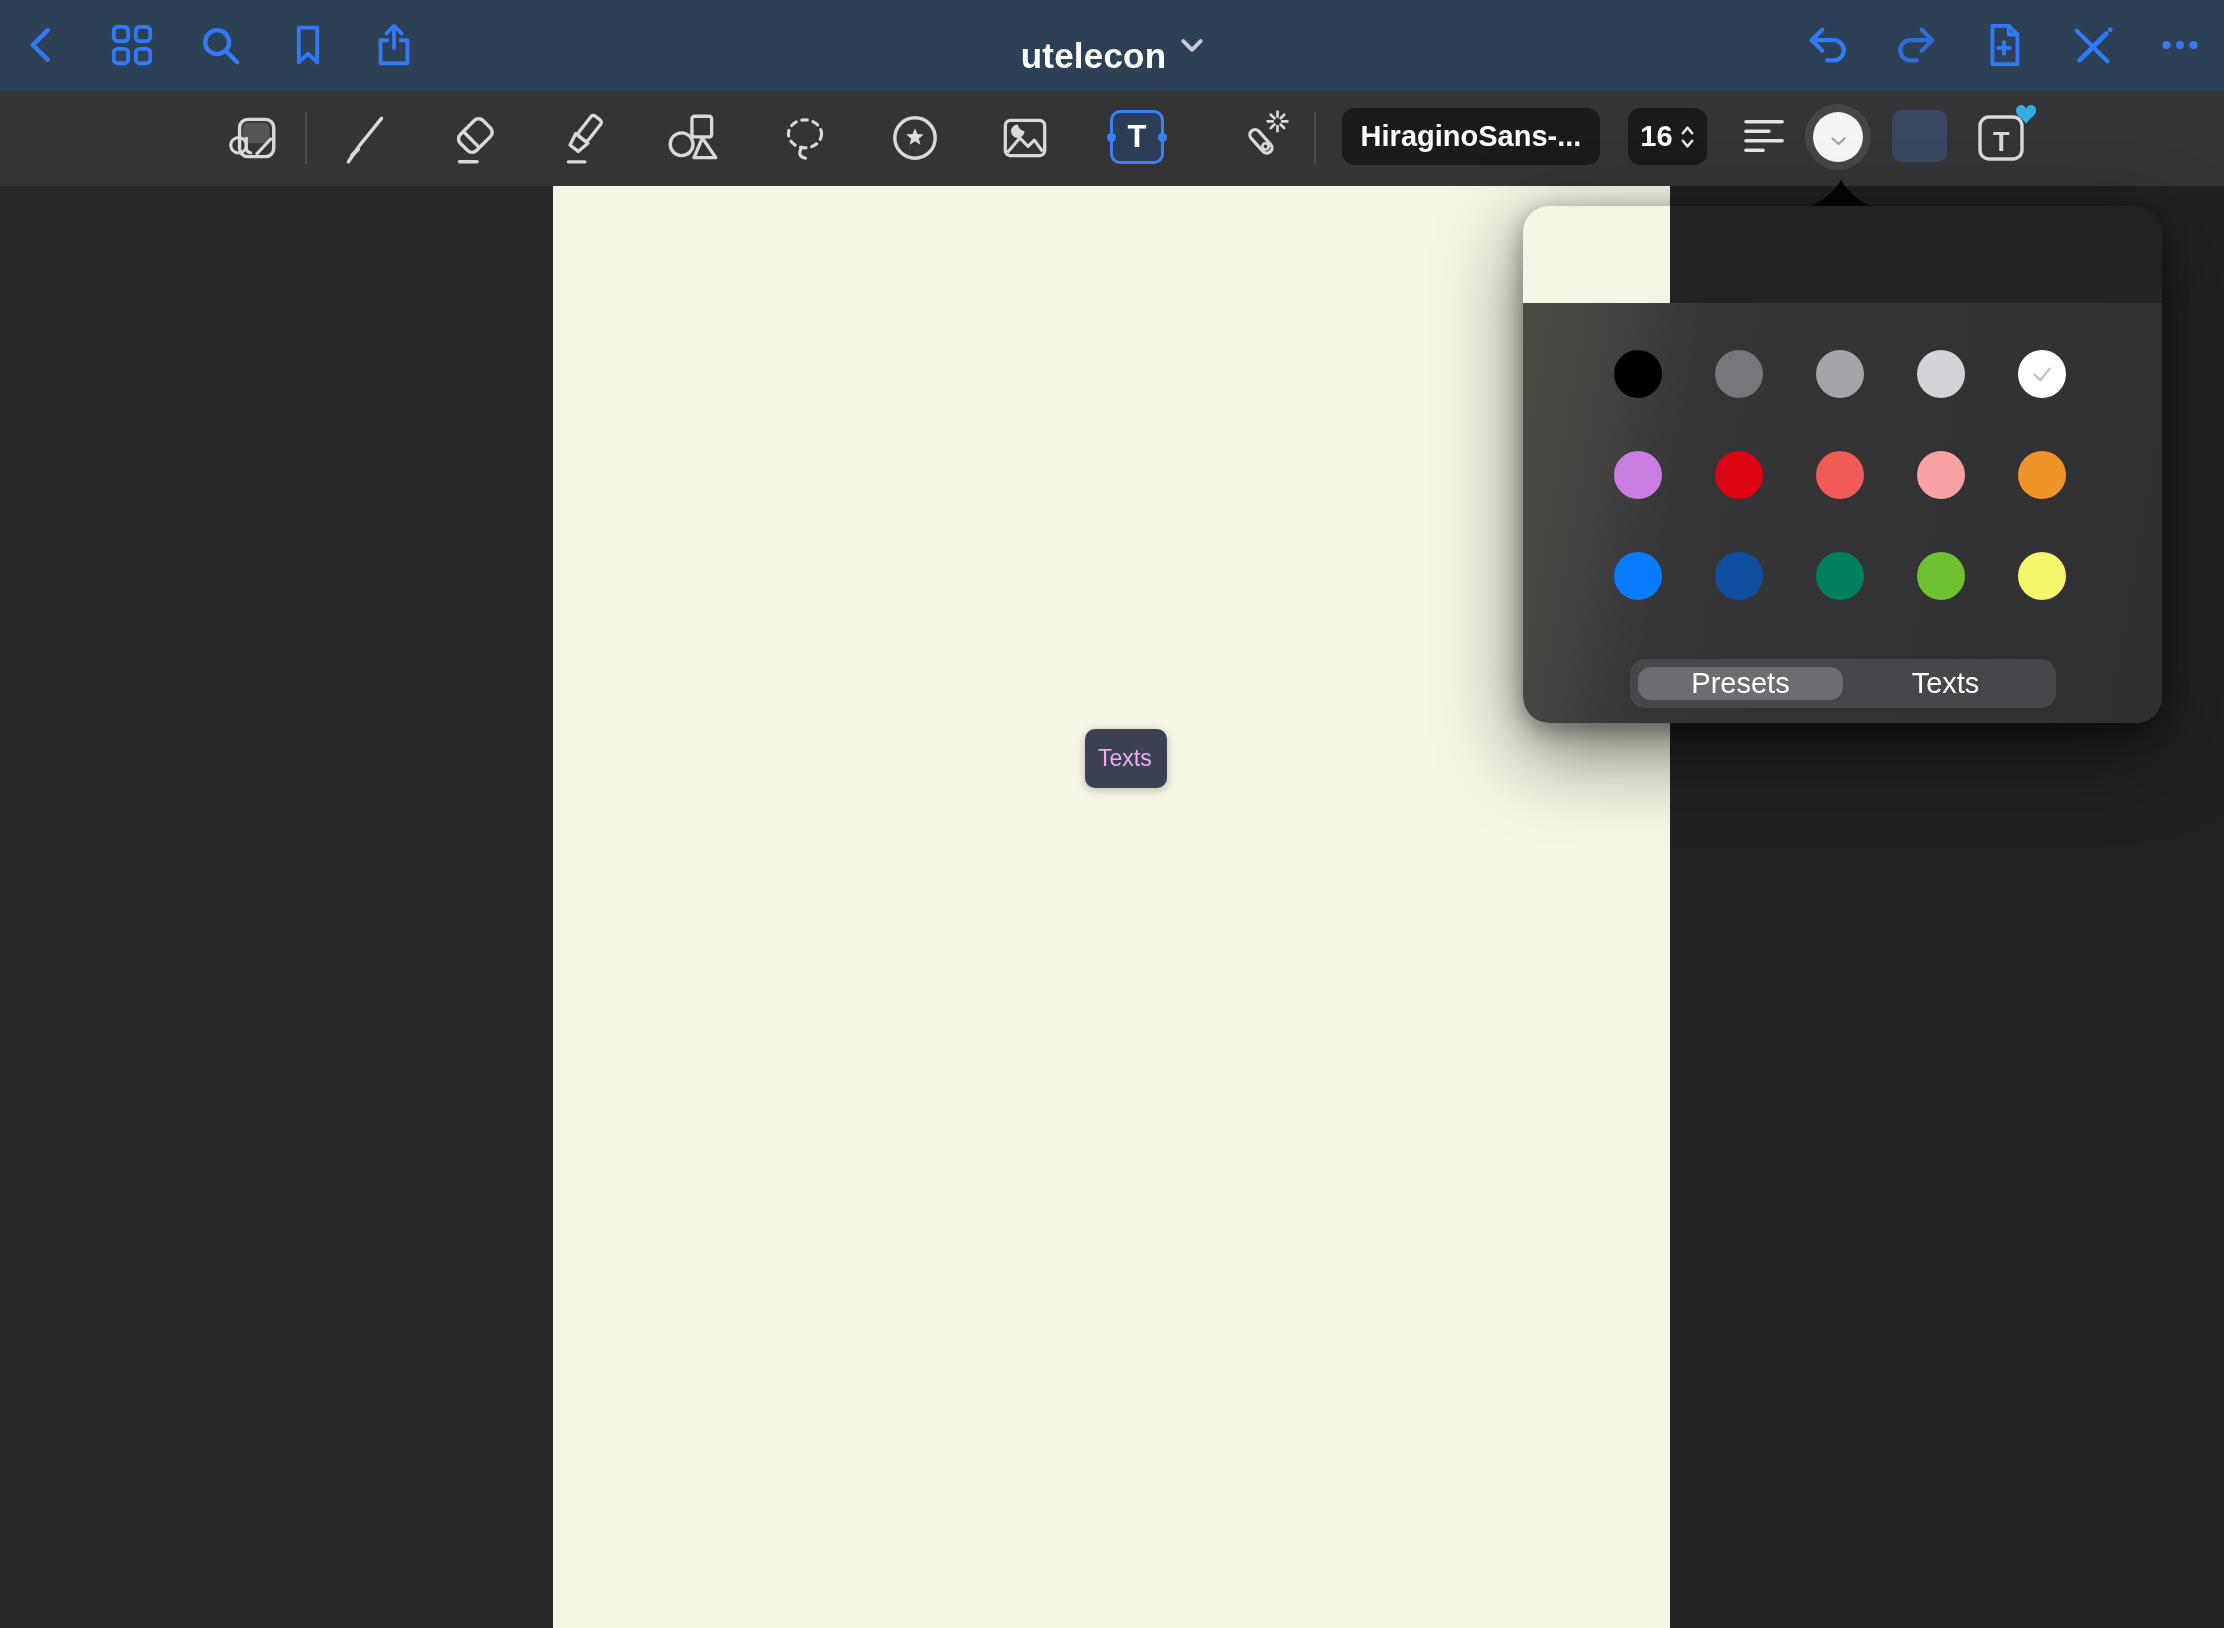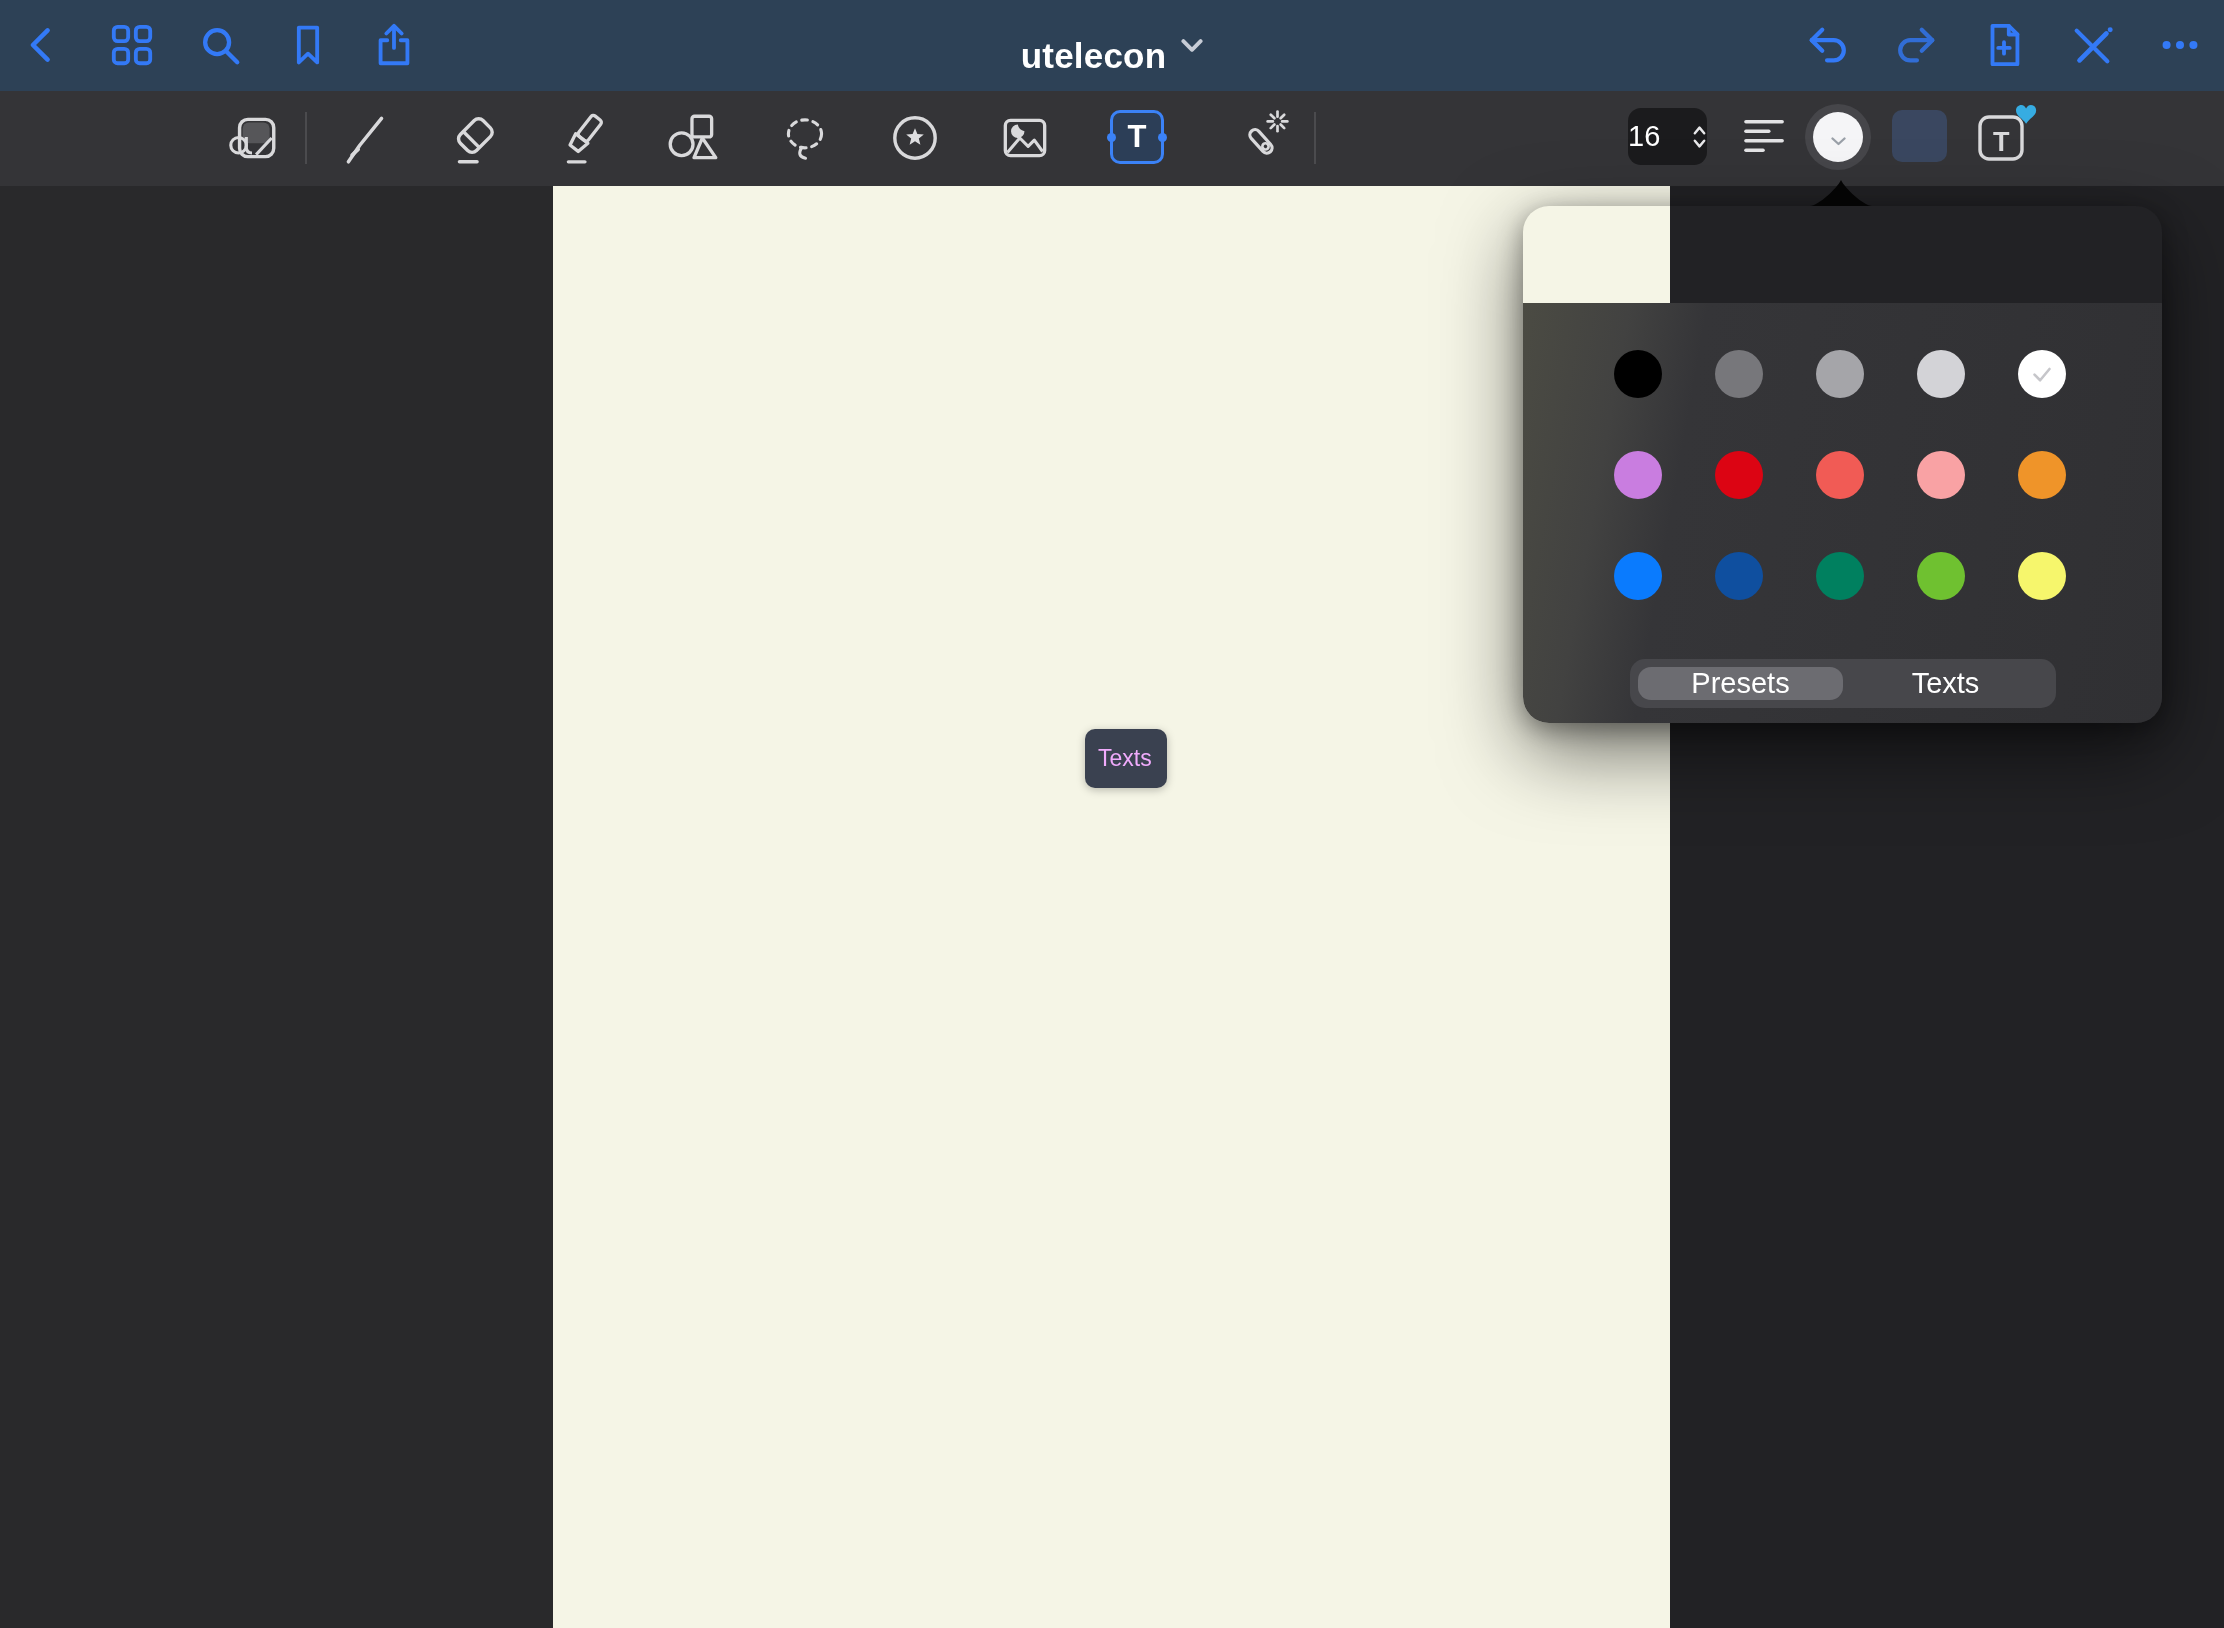--- a/index.html
+++ b/index.html
@@ -18,21 +18,21 @@
   .tdiv{position:absolute;top:21px;width:2px;height:52px;background:#4b4b4e;}
   .text-tool{position:absolute;left:1110px;top:19px;width:54px;height:54px;box-sizing:border-box;
              background:#2c3e57;border:3.5px solid #3b82f7;border-radius:10px;
              display:flex;align-items:center;justify-content:center;}
   .text-tool span{color:#ffffff;font-size:31px;font-weight:700;}
   .text-tool .knob{position:absolute;top:50%;width:9px;height:9px;margin-top:-4.5px;border-radius:50%;background:#3b82f7;}
   .knob-l{left:-6px;} .knob-r{right:-6px;}
   .pill{position:absolute;top:17px;height:57px;background:#1b1b1d;border-radius:13px;
         display:flex;align-items:center;justify-content:center;color:#fff;}
   .font-pill{left:1342px;width:258px;font-size:29px;font-weight:700;}
-  .size-pill{left:1628px;width:79px;font-size:29px;font-weight:400;gap:7px;justify-content:space-between;}
+  .size-pill{left:1628px;width:79px;font-size:29px;font-weight:700;gap:7px;}
   .align-btn{position:absolute;left:1740px;top:20px;width:50px;height:50px;display:flex;align-items:center;justify-content:center;}
   .color-btn{position:absolute;left:1805px;top:13px;width:66px;height:66px;border-radius:50%;background:#46464a;
              display:flex;align-items:center;justify-content:center;}
   .color-inner{width:50px;height:50px;border-radius:50%;background:#f5f5f7;display:flex;align-items:center;justify-content:center;padding-top:9px;box-sizing:border-box;}
   .fill-btn{position:absolute;left:1892px;top:19px;width:55px;height:52px;border-radius:10px;background:#3a4760;}
   .tstyle-btn{position:absolute;left:1971px;top:12px;width:70px;height:66px;display:flex;align-items:center;justify-content:center;}
   .tstyle-glyph{position:absolute;left:22px;top:24px;color:#d9d9db;font-size:27px;font-weight:700;}
 
   
   .stage-left{position:absolute;left:0;top:186px;width:553px;height:1442px;background:#29292b;}
@@ -239,20 +239,23 @@
           <line x1="46.5" y1="12" x2="51.5" y2="12"></line>
           <line x1="35.5" y1="5.5" x2="39" y2="9"></line>
           <line x1="48.5" y1="5.5" x2="45" y2="9"></line>
           <line x1="35.5" y1="18.5" x2="39" y2="15"></line>
           <line x1="48.5" y1="18.5" x2="45" y2="15"></line>
         </g>
       </svg>
     </div>
     <div class="tdiv" style="left:1314px"></div>
 
+    <div class="pill font-pill">
+      <span>HiraginoSans-...</span>
+    </div>
     <div class="pill size-pill">
       <span>16</span>
       <svg width="15" height="30" viewBox="0 0 16 30">
         <g fill="none" stroke="#e8e8ea" stroke-width="2.6" stroke-linecap="round" stroke-linejoin="round">
           <polyline points="3,11 8,5 13,11"></polyline>
           <polyline points="3,19 8,25 13,19"></polyline>
         </g>
       </svg>
     </div>
     <div class="align-btn">

